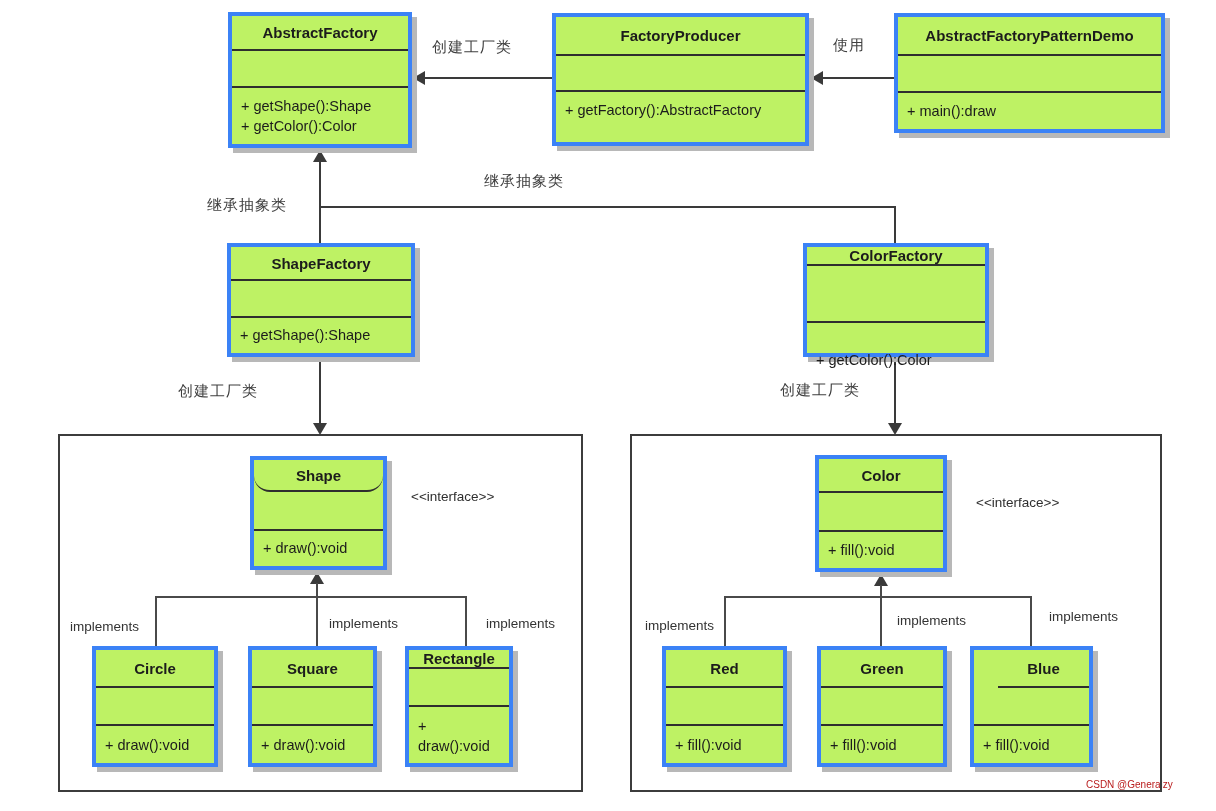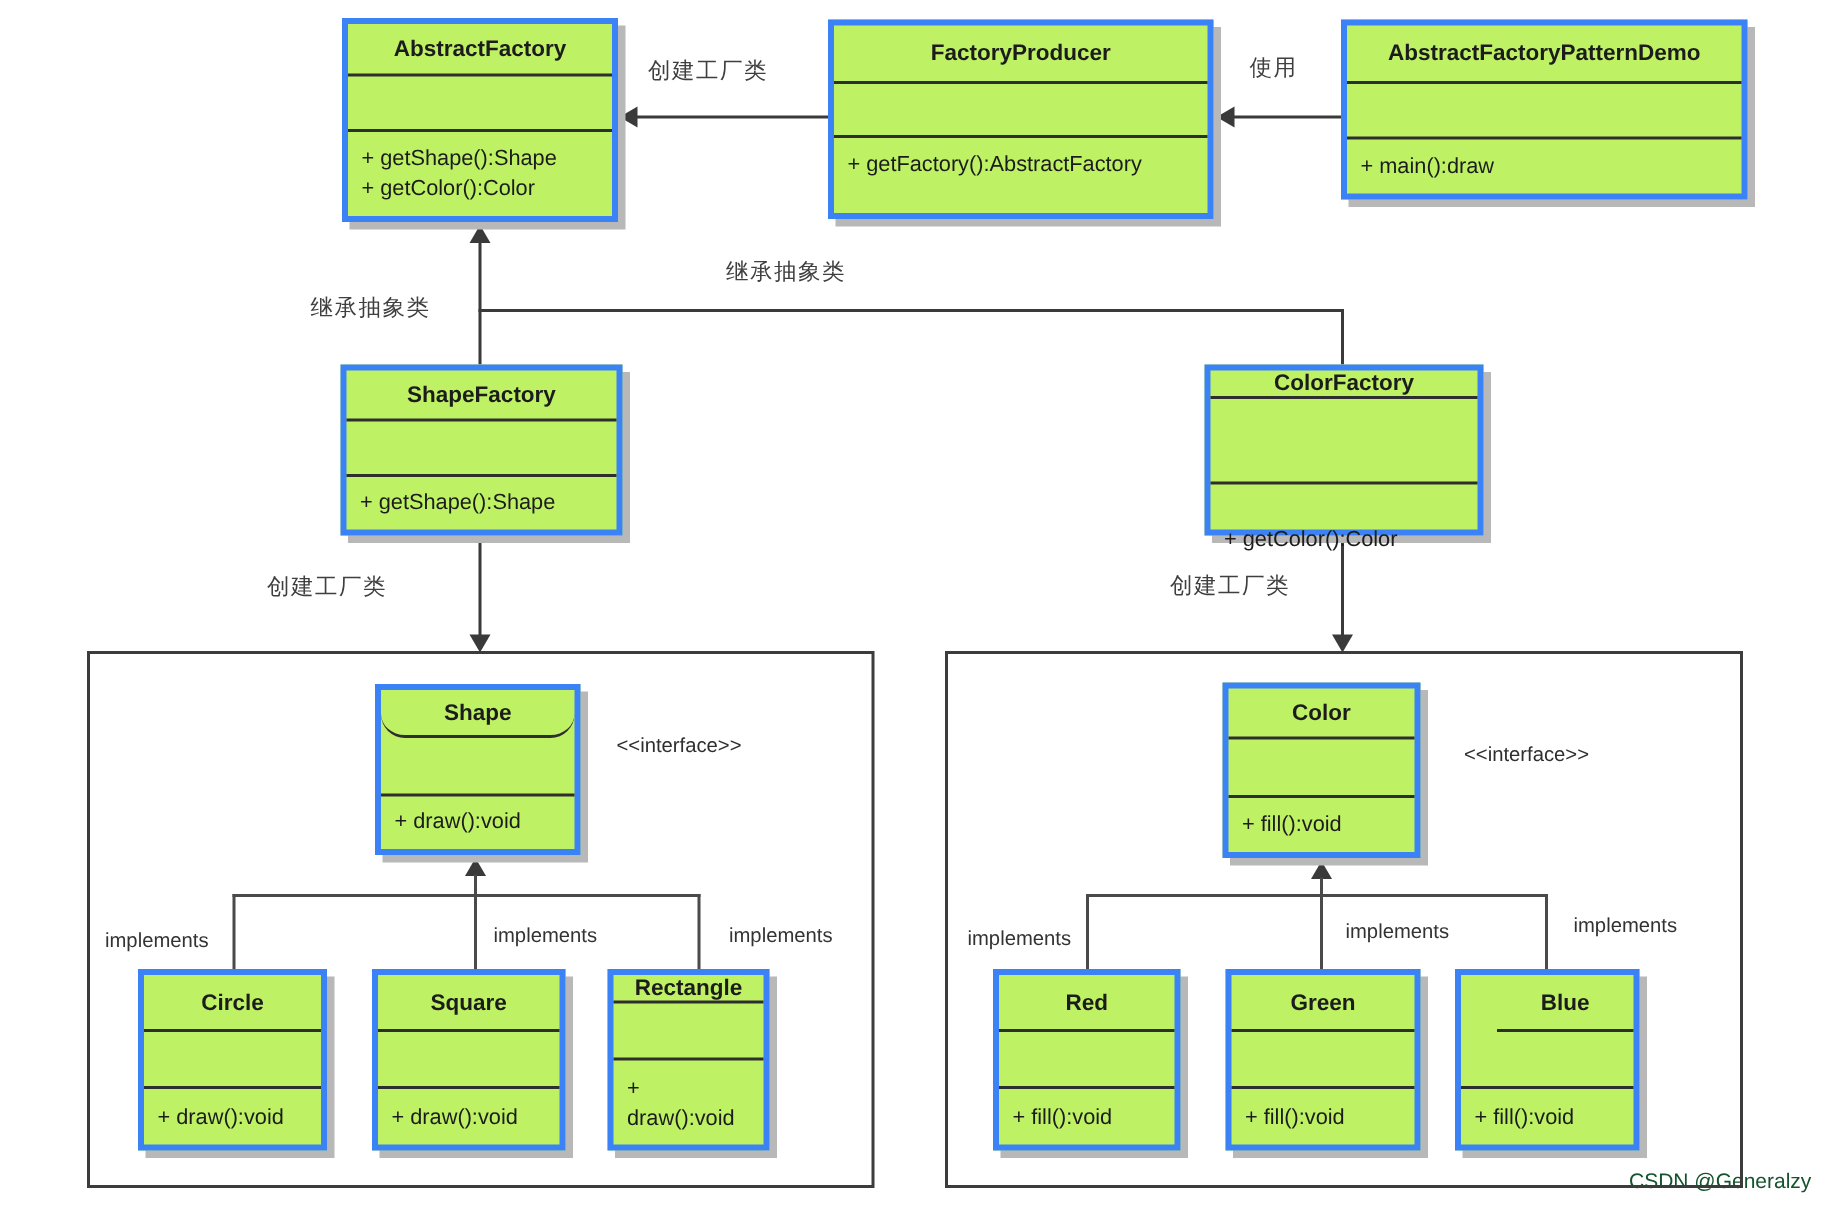--- a/index.html
+++ b/index.html
@@ -27,21 +27,21 @@
   .tline{background:#4a4a4a;}
   .arr{position:absolute;width:0;height:0;z-index:2;}
   .arr-left{border-top:7px solid transparent;border-bottom:7px solid transparent;border-right:12px solid #3a3a3a;}
   .arr-up{border-left:7px solid transparent;border-right:7px solid transparent;border-bottom:12px solid #3a3a3a;}
   .arr-down{border-left:7px solid transparent;border-right:7px solid transparent;border-top:12px solid #3a3a3a;}
   
   .lbl{position:absolute;z-index:5;white-space:nowrap;}
   .lbl-cn{font-size:15px;color:#3f3f3f;letter-spacing:1px;}
   .lbl-impl{font-size:13.5px;color:#333333;}
   .lbl-iface{font-size:13.5px;color:#2f2f2f;}
-  .watermark{position:absolute;z-index:1;font-size:14px;color:#14532d;}
+  .watermark{position:absolute;z-index:1;font-size:10px;color:#b91c1c;}
 </style>
 </head>
 <body>
 
 <div id="canvas">
 
   <div class="watermark" style="left:1086px;top:779px;">CSDN @Generalzy</div>
 
   <div class="pkg" style="left:58px;top:434px;width:525px;height:358px;"></div>
   <div class="pkg" style="left:630px;top:434px;width:532px;height:358px;"></div>

